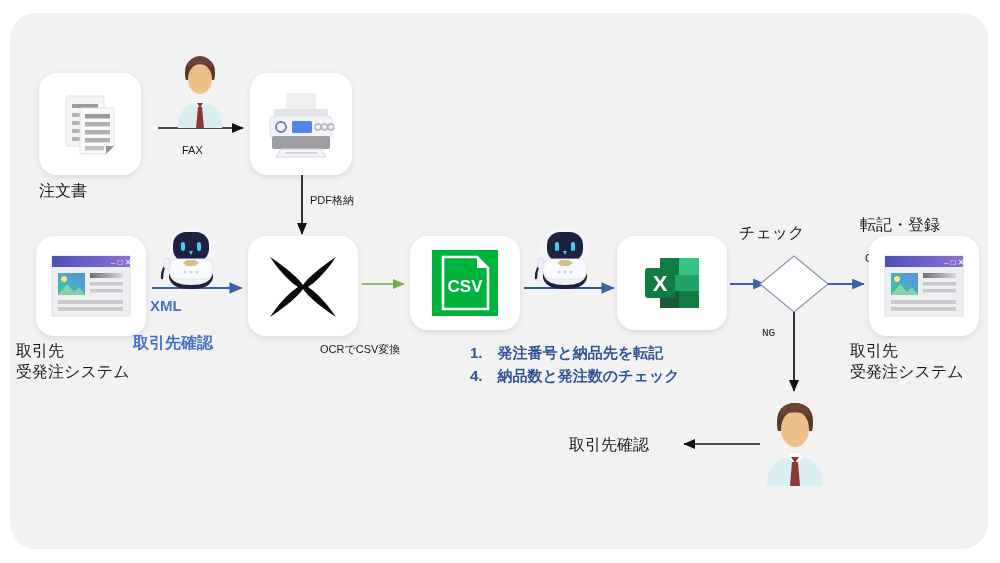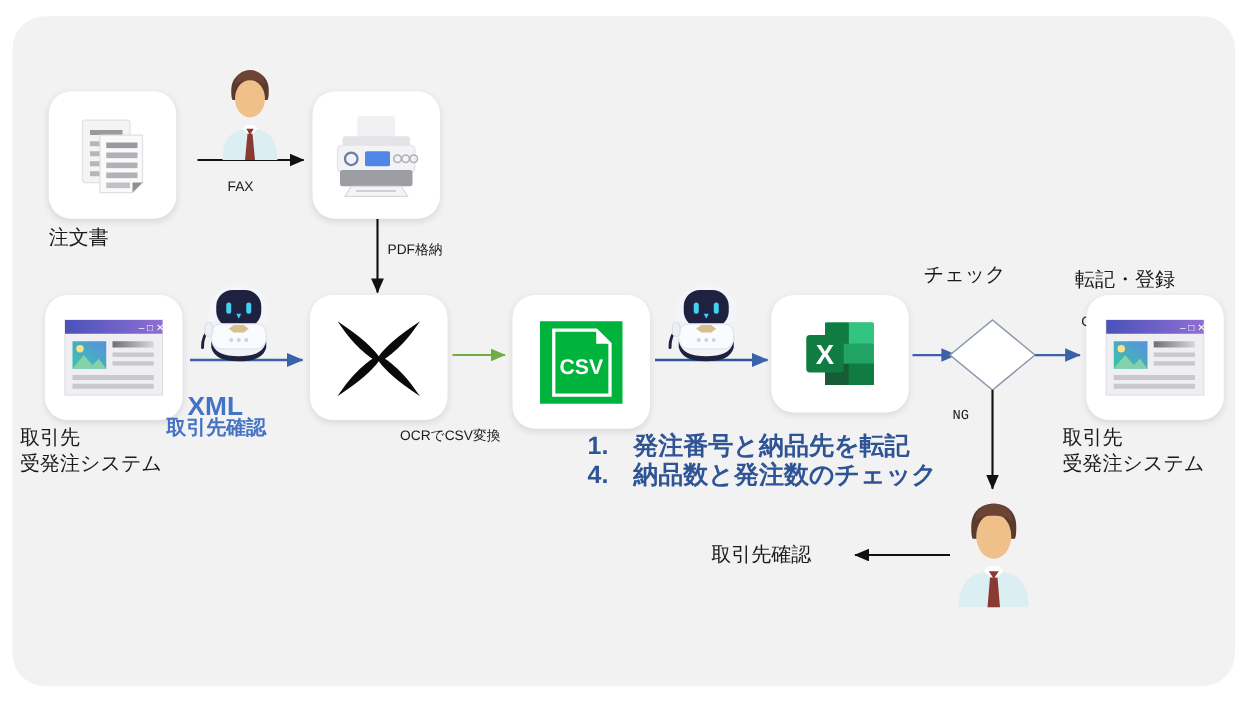--- a/index.html
+++ b/index.html
@@ -48,21 +48,21 @@
   }
   .label.center { }
   .label.jp { font-size: 16px; }
   .label.blue {
     color: #4472c4;
     font-weight: bold;
   }
   .label.listblue {
     color: #2f5496;
     font-weight: bold;
-    font-size: 20px;
+    font-size: 15px;
     line-height: 1.5;
   }
 
   
   #connectors {
     position: absolute;
     left: 0; top: 0;
     width: 1000px; height: 563px;
     pointer-events: none;
   }
@@ -201,34 +201,34 @@
       <rect x="11" y="33" width="44" height="20" rx="8" fill="#fafbff" stroke="#e2e4ef"></rect>
       <path d="M25 37 l4-3 h8 l4 3 l-4 3 h-8 z" fill="#d8c08a"></path>
       <circle cx="27" cy="46" r="1.6" fill="#cdd2e6"></circle>
       <circle cx="33" cy="46" r="1.6" fill="#cdd2e6"></circle>
       <circle cx="39" cy="46" r="1.6" fill="#cdd2e6"></circle>
       <path d="M11 47 c2 9 10 12 22 12 c12 0 20-3 22-12 v5 c-2 8-10 11-22 11 c-12 0-20-3-22-11z" fill="#1e2240"></path>
       <path d="M10 38 c-4 2-6 8-6 14" stroke="#1e2240" stroke-width="2.4" fill="none" stroke-linecap="round"></path>
       <rect x="6" y="32" width="6" height="11" rx="3" fill="#eef0f6" stroke="#dcdfe9"></rect>
     </svg>
   </div>
-  <div class="label blue center" style="left:150px; top:312px; width:86px; font-size:21px;">XML</div>
+  <div class="label blue center" style="left:150px; top:296px; width:86px; font-size:15px;">XML</div>
   <div class="label blue center" style="left:133px; top:332px; width:122px; font-size:16px;">取引先確認</div>
 
   <div class="card" style="left:248px; top:236px; width:110px; height:100px;">
     <svg width="78" height="78" viewBox="0 0 78 78">
       <path d="M6 10 C24 22 34 31 39 38 C44 31 54 22 72 10
                C60 28 50 36 44 40 C50 44 60 52 72 70
                C54 58 44 49 39 42 C34 49 24 58 6 70
                C18 52 28 44 34 40 C28 36 18 28 6 10 Z" fill="#0a0a0a"></path>
     </svg>
   </div>
   <div class="label" style="left:320px; top:342px;">OCRでCSV変換</div>
 
-  <div class="card" style="left:410px; top:236px; width:110px; height:107px;align-items:center;">
+  <div class="card" style="left:410px; top:236px; width:110px; height:94px;align-items:center;">
     <svg width="70" height="70" viewBox="0 0 70 70">
       <rect x="2" y="2" width="66" height="66" fill="#00b33c"></rect>
       <path d="M13 9 h34 l11 11 v41 h-45 z" fill="none" stroke="#ffffff" stroke-width="2.6"></path>
       <path d="M47 9 v11 h11" fill="#ffffff"></path>
       <text x="35" y="44" text-anchor="middle" font-family="Liberation Sans, sans-serif" font-size="17" font-weight="bold" fill="#ffffff">CSV</text>
     </svg>
   </div>
 
   <div class="person" style="left:532px; top:226px; width:66px; height:66px;">
     <svg width="66" height="66" viewBox="0 0 66 66">
@@ -257,21 +257,21 @@
       <rect x="21" y="41" width="39" height="17" fill="#185c37"></rect>
       <rect x="40" y="41" width="20" height="17" fill="#107c41"></rect>
       <rect x="6" y="18" width="30" height="30" rx="3" fill="#107c41"></rect>
       <text x="21" y="41" text-anchor="middle" font-family="Liberation Sans, sans-serif" font-size="22" font-weight="bold" fill="#ffffff">X</text>
     </svg>
   </div>
 
   <div class="label listblue" style="left:470px; top:342px;">1.　発注番号と納品先を転記</div>
   <div class="label listblue" style="left:470px; top:365px;">4.　納品数と発注数のチェック</div>
 
-  <div class="label center jp" style="left:739px; top:210px; width:110px;">チェック</div>
+  <div class="label center jp" style="left:739px; top:222px; width:110px;">チェック</div>
   <div class="label" style="left:831px; top:251px;margin-left:34px;">OK</div>
   <div class="label" style="left:762px; top:326px;font-family:Liberation Mono, monospace;">NG</div>
 
   <div class="label center jp" style="left:860px; top:214px; width:128px;">転記・登録</div>
   <div class="card" style="left:869px; top:236px; width:110px; height:100px;">
     <svg width="80" height="62" viewBox="0 0 80 62">
       <defs>
         <linearGradient id="titlebar2" x1="0" y1="0" x2="1" y2="0">
           <stop offset="0%" stop-color="#4a52b8"></stop>
           <stop offset="100%" stop-color="#8f6fd4"></stop>

